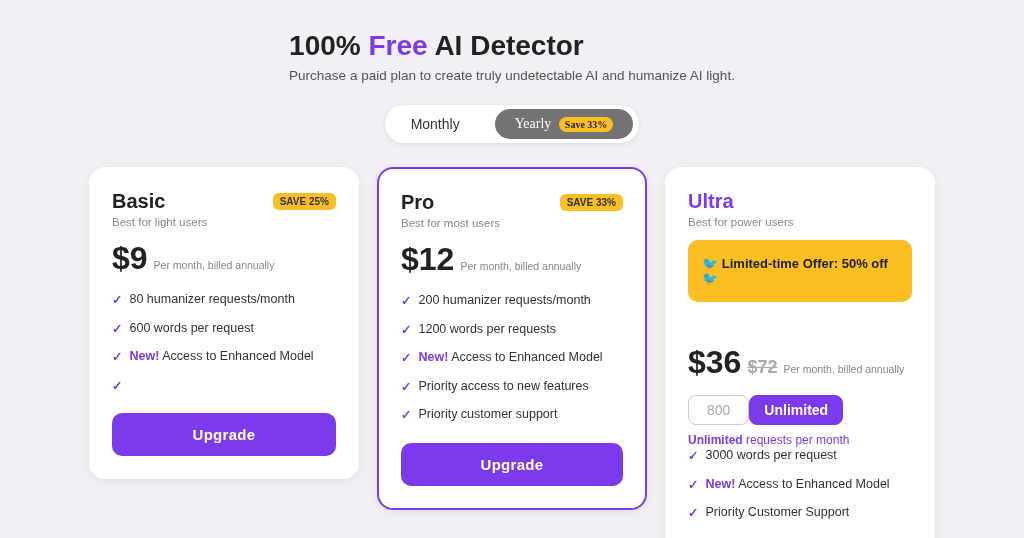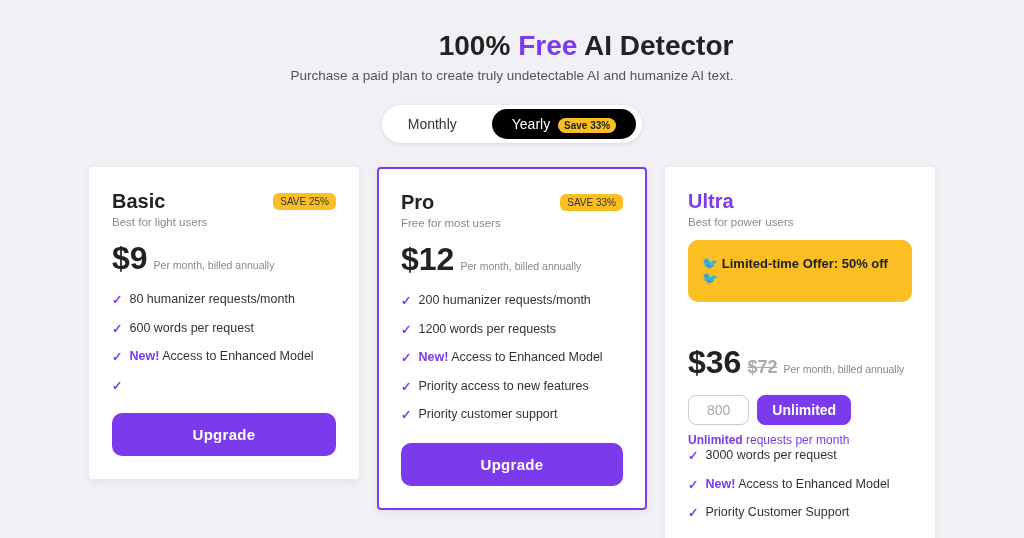--- a/index.html
+++ b/index.html
@@ -6,21 +6,21 @@
     body {
       font-family: -apple-system, BlinkMacSystemFont, 'Segoe UI', sans-serif;
       background: #f0f0f5;
       min-height: 538px;
       display: flex;
       flex-direction: column;
       align-items: center;
       padding: 30px 20px;
     }
     .header {
-      text-align: right;
+      text-align: left;
       margin-bottom: 22px;
     }
     .header h1 {
       font-size: 28px;
       font-weight: 700;
       color: #222;
       margin-bottom: 6px;
     }
     .header h1 span.free {
       color: #7c3aed;
@@ -43,43 +43,44 @@
       padding: 7px 20px;
       border-radius: 24px;
       border: none;
       font-size: 14px;
       font-weight: 500;
       cursor: pointer;
       background: transparent;
       color: #333;
     }
     .toggle-btn.active {
-      background: #000000;
+      background: #737373;
       color: #fff;
+      font-family: Liberation Serif, serif;
     }
     .save-badge {
       background: #fbbf24;
       color: #222;
       font-size: 10px;
       font-weight: 700;
       border-radius: 10px;
       padding: 2px 6px;
       margin-left: 4px;
     }
     .cards-row {
       display: flex;
       gap: 18px;
       align-items: flex-start;
       width: 100%;
       max-width: 870px;
       justify-content: center;
     }
     .card {
       background: #fff;
-      border-radius: 4px;
+      border-radius: 16px;
       padding: 22px 22px 22px 22px;
       width: 270px;
       box-shadow: 0 2px 10px rgba(0,0,0,0.07);
       border: 1.5px solid transparent;
       position: relative;
     }
     .card.pro {
       border: 2px solid #7c3aed;
     }
     .card-title-row {
@@ -90,21 +91,21 @@
     }
     .card-title {
       font-size: 20px;
       font-weight: 700;
       color: #222;
     }
     .save-tag {
       background: #fbbf24;
       color: #333;
       font-size: 10px;
-      font-weight: 400;
+      font-weight: 700;
       border-radius: 6px;
       padding: 3px 7px;
     }
     .card-subtitle {
       font-size: 11.5px;
       color: #888;
       margin-bottom: 12px;
     }
     .price-row {
       display: flex;
@@ -137,21 +138,21 @@
       font-weight: 700;
       color: #222;
       margin-bottom: 14px;
       display: flex;
       align-items: center;
       gap: 6px;
     }
     .request-toggle {
       display: flex;
       align-items: center;
-      gap: 8px;
+      gap: 0;
       margin-bottom: 8px;
     }
     .req-btn {
       border: 1.5px solid #ccc;
       border-radius: 8px;
       padding: 6px 18px;
       font-size: 14px;
       color: #aaa;
       background: #fff;
       cursor: pointer;
@@ -205,21 +206,21 @@
       letter-spacing: 0.3px;
     }
   </style>
 </head>
 <body>
 
 <div class="header">
   <h1>
     <span>100% </span><span class="free">Free</span><span> AI Detector</span>
   </h1>
-  <p>Purchase a paid plan to create truly undetectable AI and humanize AI text.</p>
+  <p>Purchase a paid plan to create truly undetectable AI and humanize AI light.</p>
 </div>
 
 <div class="billing-toggle">
   <button class="toggle-btn">Monthly</button>
   <button class="toggle-btn active">
     <span>Yearly</span>
     <span class="save-badge">Save 33%</span>
   </button>
 </div>
 
@@ -253,21 +254,21 @@
         </li>
     </ul>
     <button class="upgrade-btn">Upgrade</button>
   </div>
 
   <div class="card pro">
     <div class="card-title-row">
       <span class="card-title">Pro</span>
       <span class="save-tag">SAVE 33%</span>
     </div>
-    <div class="card-subtitle">Free for most users</div>
+    <div class="card-subtitle">Best for most users</div>
     <div class="price-row">
       <span class="price-main">$12</span>
       <span class="price-desc">Per month, billed annually</span>
     </div>
     <ul class="features-list">
       <li>
           <span class="check">✓</span>
           <span>200 humanizer requests/month</span>
         </li>
       <li>

